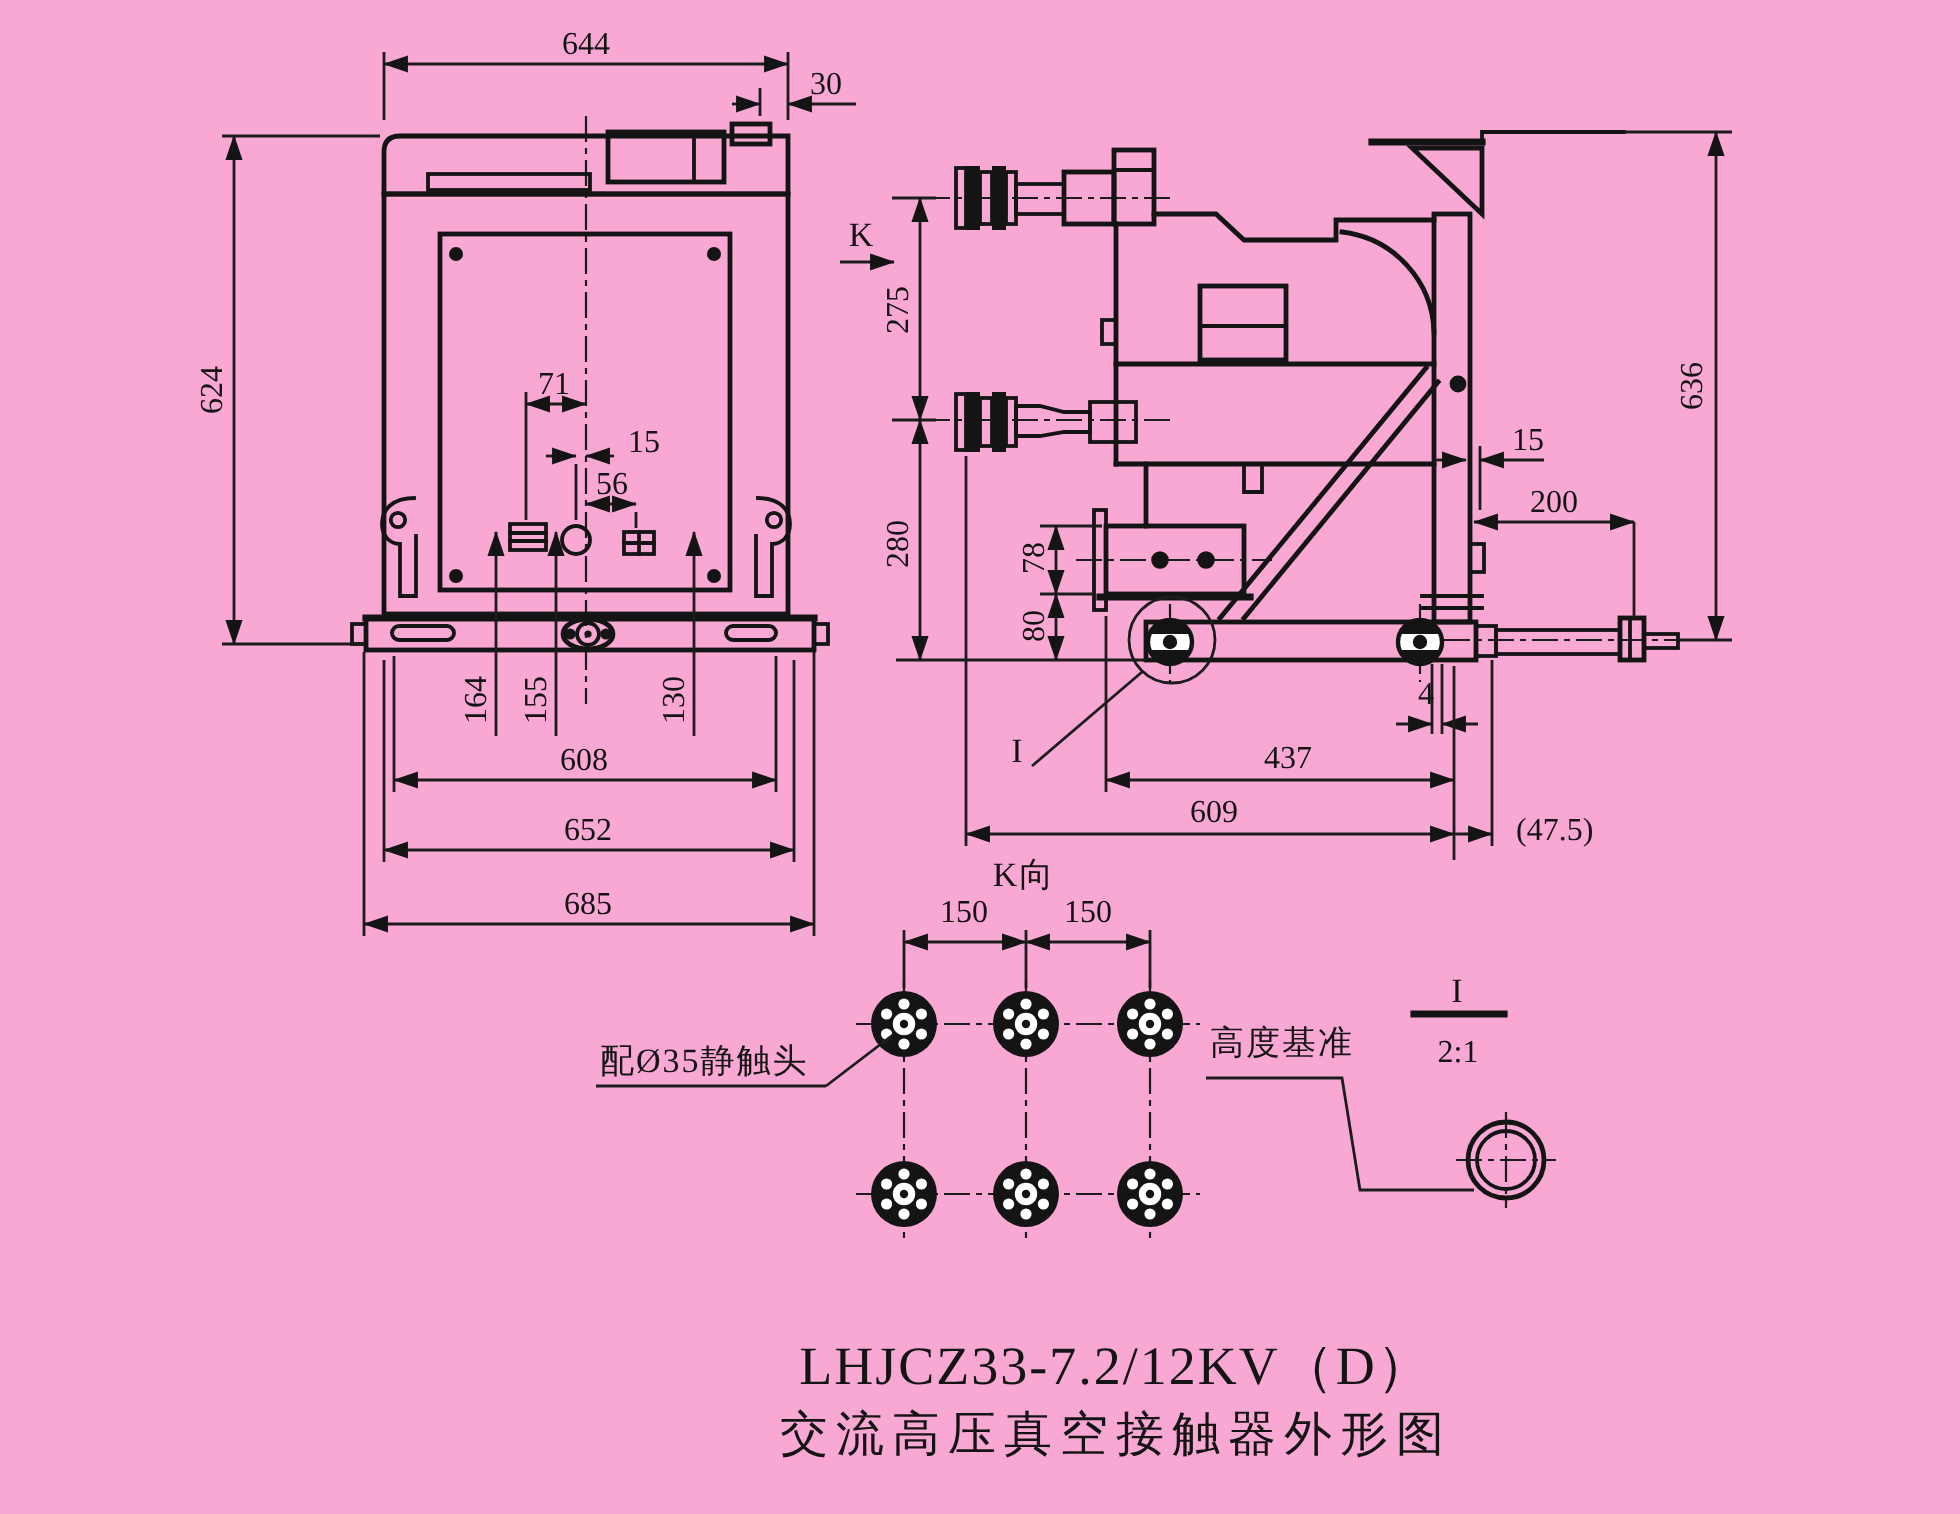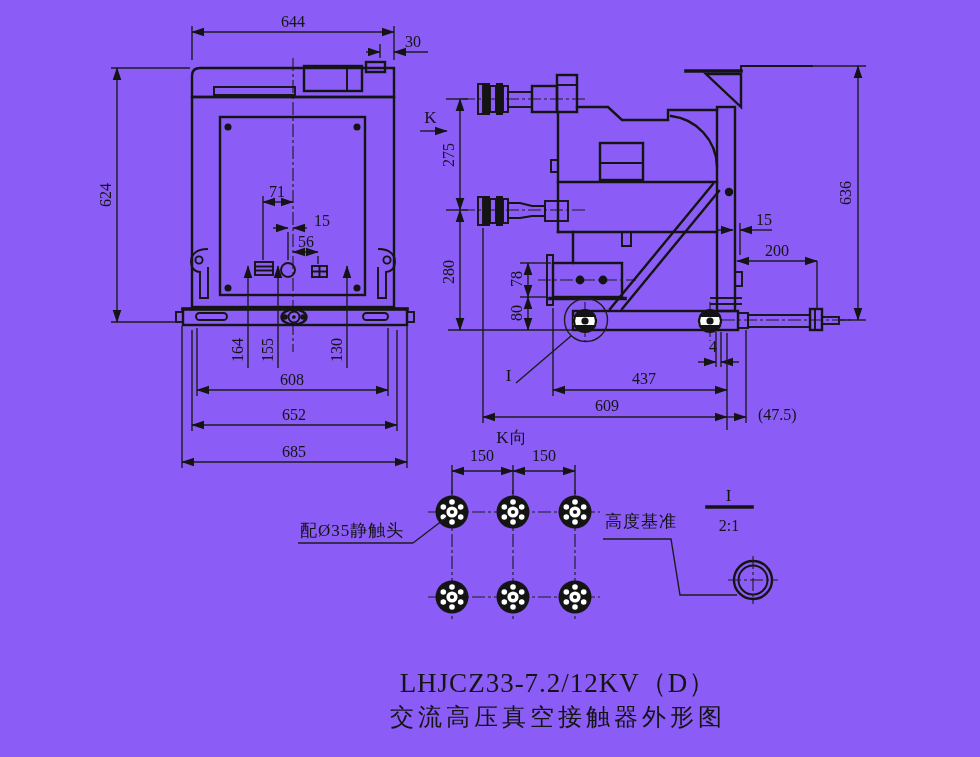--- a/index.html
+++ b/index.html
@@ -1,16 +1,16 @@
 <!DOCTYPE html>
 <html><head>
 <meta charset="utf-8">
 <style>
   html,body{margin:0;padding:0;background:#e8e8e8;}
-  .sheet{position:relative;width:980px;height:757px;background:#8b5cf6;margin:0 auto;
+  .sheet{position:relative;width:980px;height:757px;background:#f9a8d4;margin:0 auto;
          font-family:"Liberation Serif","DejaVu Serif",serif;}
   svg{position:absolute;left:0;top:0;}
   .o  {stroke:#141414;stroke-width:2.4;fill:none;stroke-linecap:square;stroke-linejoin:miter;}
   .o2 {stroke:#141414;stroke-width:1.9;fill:none;stroke-linecap:square;}
   .thk{stroke:#141414;stroke-width:3.6;fill:none;stroke-linecap:square;}
   .t  {stroke:#1c1c1c;stroke-width:1.4;fill:none;stroke-linecap:butt;}
   .cl {stroke:#1c1c1c;stroke-width:1.1;fill:none;stroke-dasharray:13 3 3 3;}
   .bk {fill:#141414;}
   text{fill:#141414;font-family:"Liberation Serif","DejaVu Serif",serif;font-size:16px;}
   .big{font-size:27px;letter-spacing:1px;}

